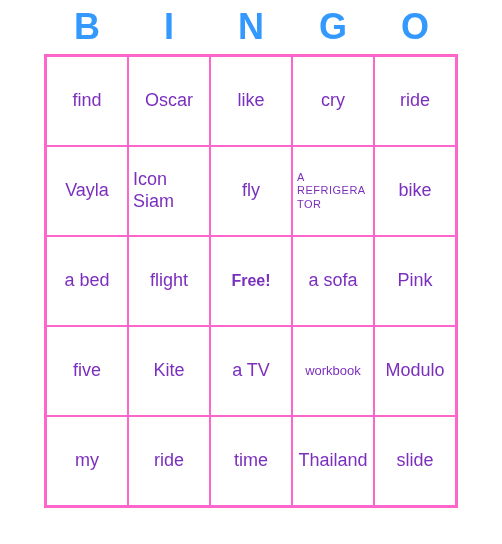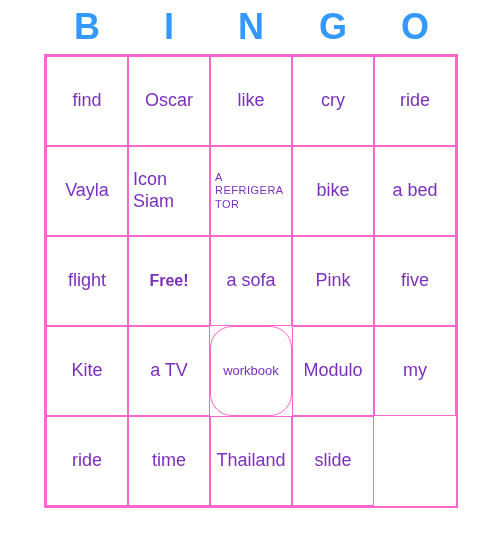--- a/index.html
+++ b/index.html
@@ -67,21 +67,20 @@
     .bingo-cell.small-text {
       font-size: 11px;
       font-weight: normal;
       text-transform: uppercase;
       letter-spacing: 0.5px;
     }
 
     .bingo-cell.smaller-text {
       font-size: 13px;
       font-weight: normal;
-      border-radius: 22px;
     }
   </style>
 </head>
 <body>
 
 <div class="bingo-title">
 <span class="bingo-letter">B</span>
     <span class="bingo-letter">I</span>
     <span class="bingo-letter">N</span>
     <span class="bingo-letter">G</span>
@@ -89,20 +88,21 @@
   </div>
 
 <div class="bingo-grid">
 <div class="bingo-cell">find</div>
     <div class="bingo-cell">Oscar</div>
     <div class="bingo-cell">like</div>
     <div class="bingo-cell">cry</div>
     <div class="bingo-cell">ride</div>
     <div class="bingo-cell">Vayla</div>
     <div class="bingo-cell">Icon Siam</div>
+    <div class="bingo-cell">fly</div>
     <div class="bingo-cell small-text">A REFRIGERATOR</div>
     <div class="bingo-cell">bike</div>
     <div class="bingo-cell">a bed</div>
     <div class="bingo-cell">flight</div>
     <div class="bingo-cell free">Free!</div>
     <div class="bingo-cell">a sofa</div>
     <div class="bingo-cell">Pink</div>
     <div class="bingo-cell">five</div>
     <div class="bingo-cell">Kite</div>
     <div class="bingo-cell">a TV</div>

